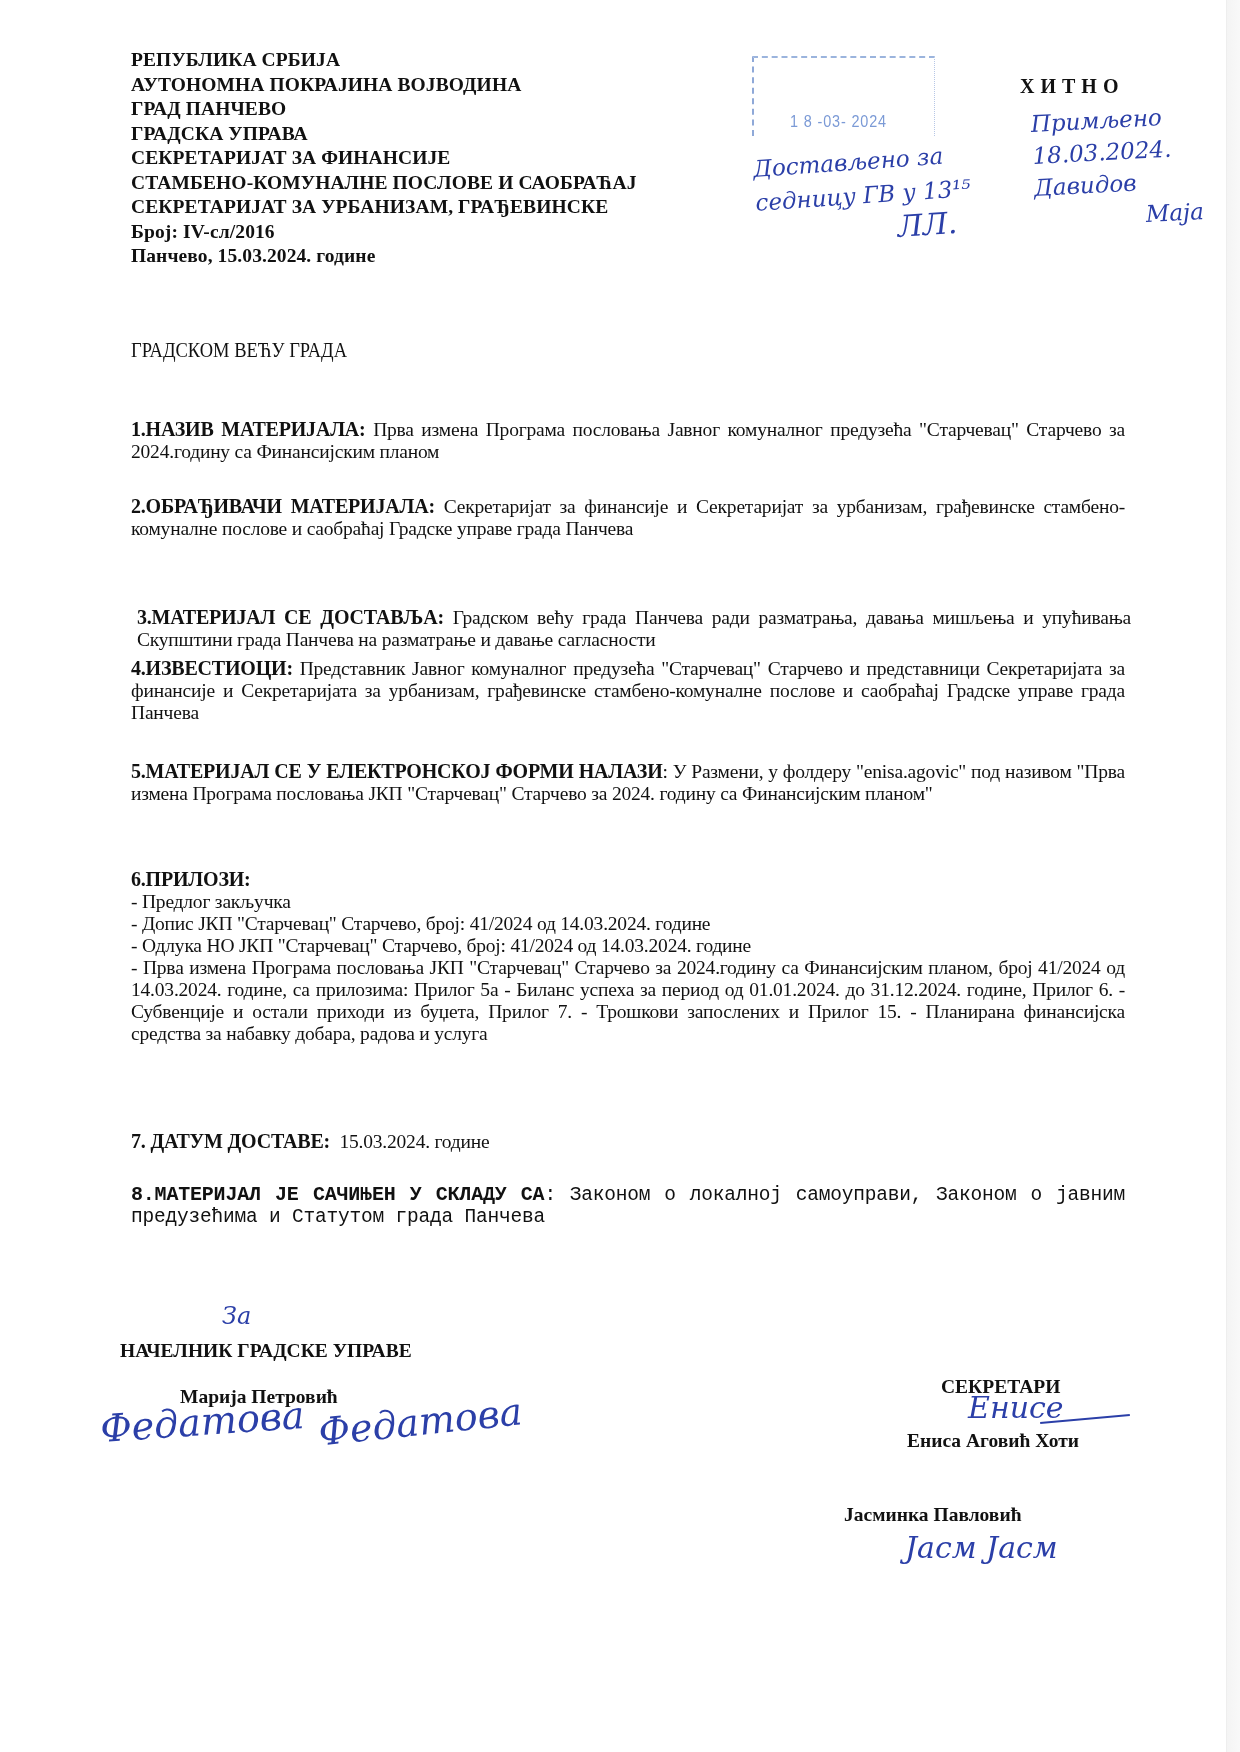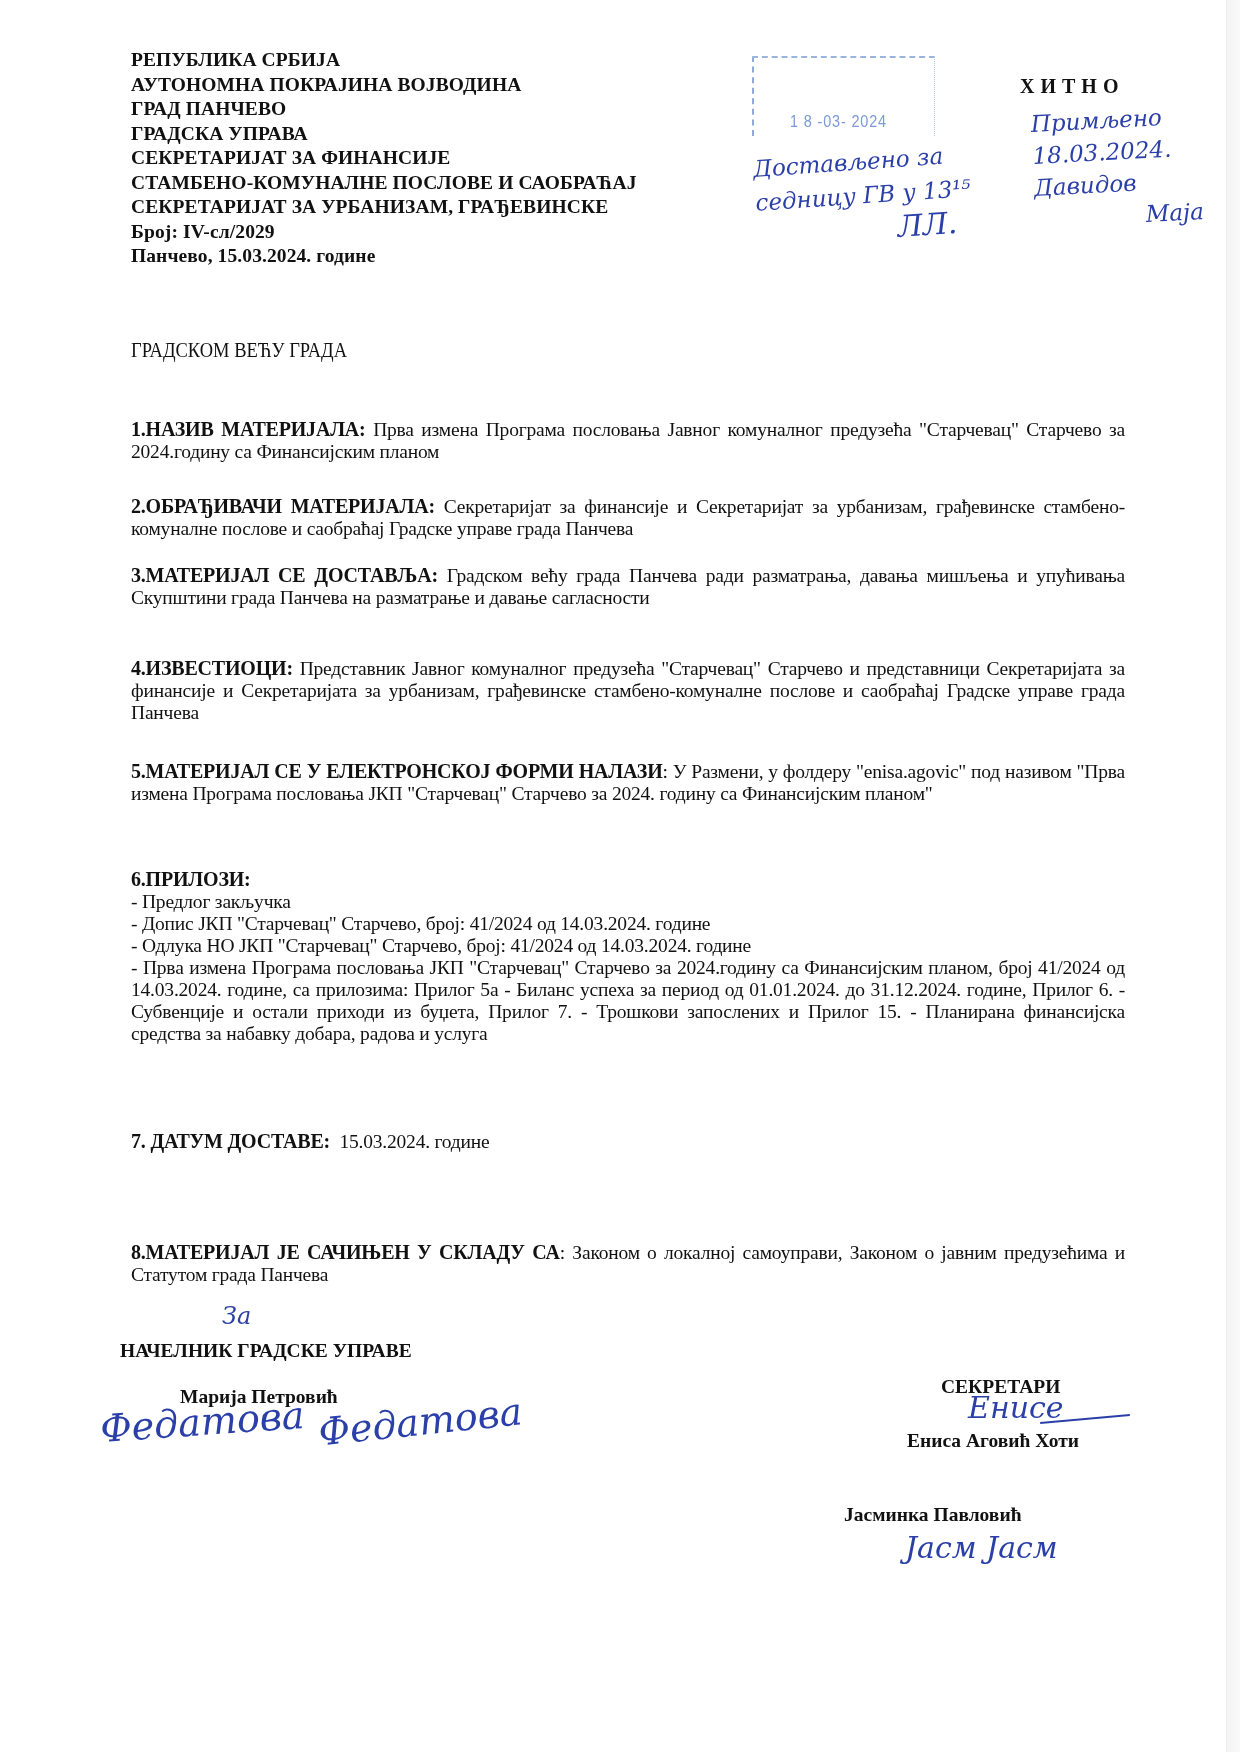--- a/index.html
+++ b/index.html
@@ -17,22 +17,22 @@
     .stamp-date { left: 790px; top: 112px; font-family: "Liberation Sans Narrow", "Liberation Sans", sans-serif; font-size: 17px; color: #7b9ad6; letter-spacing: 1px; transform: scaleX(0.85); transform-origin: left; }
     .hand { color: #2b3fa8; font-family: "DejaVu Serif", serif; font-style: italic; }
     .note1 { left: 752px; top: 152px; font-size: 23px; line-height: 34px; transform: rotate(-4deg); transform-origin: left top; }
     .note1 .l3 { padding-left: 140px; font-size: 30px; }
     .note2 { left: 1030px; top: 108px; font-size: 23px; line-height: 32px; transform: rotate(-3deg); transform-origin: left top; }
     .note2 .l4 { padding-left: 110px; }
     .addressee { left: 131px; top: 338px; font-size: 21px; transform: scaleX(0.88); transform-origin: left; }
     .section { left: 131px; width: 994px; font-size: 19.5px; line-height: 22px; text-align: justify; }
     .section b { font-size: 20px; }
     .condensed { font-family: "Liberation Serif", serif; letter-spacing: -0.2px; }
-    .s1 { top: 418px; } .s2 { top: 495px; } .s3 { top: 564px; } .s4 { top: 657px; }
-    .s5 { top: 760px; } .s6 { top: 868px; } .s7 { top: 1130px; } .s8 { top: 1241px; }
+    .s1 { top: 418px; } .s2 { top: 495px; } .s3 { top: 606px; margin-left: 6px; } .s4 { top: 657px; }
+    .s5 { top: 760px; } .s6 { top: 868px; } .s7 { top: 1130px; } .s8 { top: 1184px; font-family: Liberation Mono, monospace; }
     .attach-list { margin: 0; padding: 0; list-style: none; }
     .attach-list li { margin: 0; }
     .sign-za { left: 222px; top: 1302px; font-size: 24px; }
     .chief-title { left: 120px; top: 1340px; font-weight: bold; font-size: 19.5px; }
     .chief-name { left: 180px; top: 1386px; font-weight: bold; font-size: 19.5px; }
     .chief-sig1 { left: 100px; top: 1400px; font-size: 38px; transform: rotate(-4deg); }
     .chief-sig2 { left: 318px; top: 1400px; font-size: 38px; transform: rotate(-6deg); }
     .sec-title { left: 941px; top: 1376px; font-weight: bold; font-size: 19.5px; }
     .sec-sig1 { left: 968px; top: 1390px; font-size: 30px; }
     .sec-line { left: 1040px; top: 1418px; width: 90px; height: 2px; background: #2b3fa8; transform: rotate(-5deg); }
@@ -46,21 +46,21 @@
 <div class="page-edge"></div>
 
 <div class="abs header">
   <div>РЕПУБЛИКА СРБИЈА</div>
   <div>АУТОНОМНА ПОКРАЈИНА ВОЈВОДИНА</div>
   <div>ГРАД ПАНЧЕВО</div>
   <div>ГРАДСКА УПРАВА</div>
   <div>СЕКРЕТАРИЈАТ ЗА ФИНАНСИЈЕ</div>
   <div>СТАМБЕНО-КОМУНАЛНЕ ПОСЛОВЕ И САОБРАЋАЈ</div>
   <div>СЕКРЕТАРИЈАТ ЗА УРБАНИЗАМ, ГРАЂЕВИНСКЕ</div>
-  <div>Број: IV-сл/2029</div>
+  <div>Број: IV-сл/2016</div>
   <div>Панчево, 15.03.2024. године</div>
 </div>
 
 <div class="abs stamp"></div>
 <div class="abs stamp-date">1 8 -03- 2024</div>
 
 <div class="abs hand note1">
   <div>Достављено за</div>
   <div>седницу ГВ у 13¹⁵</div>
   <div class="l3">ЛЛ.</div>

